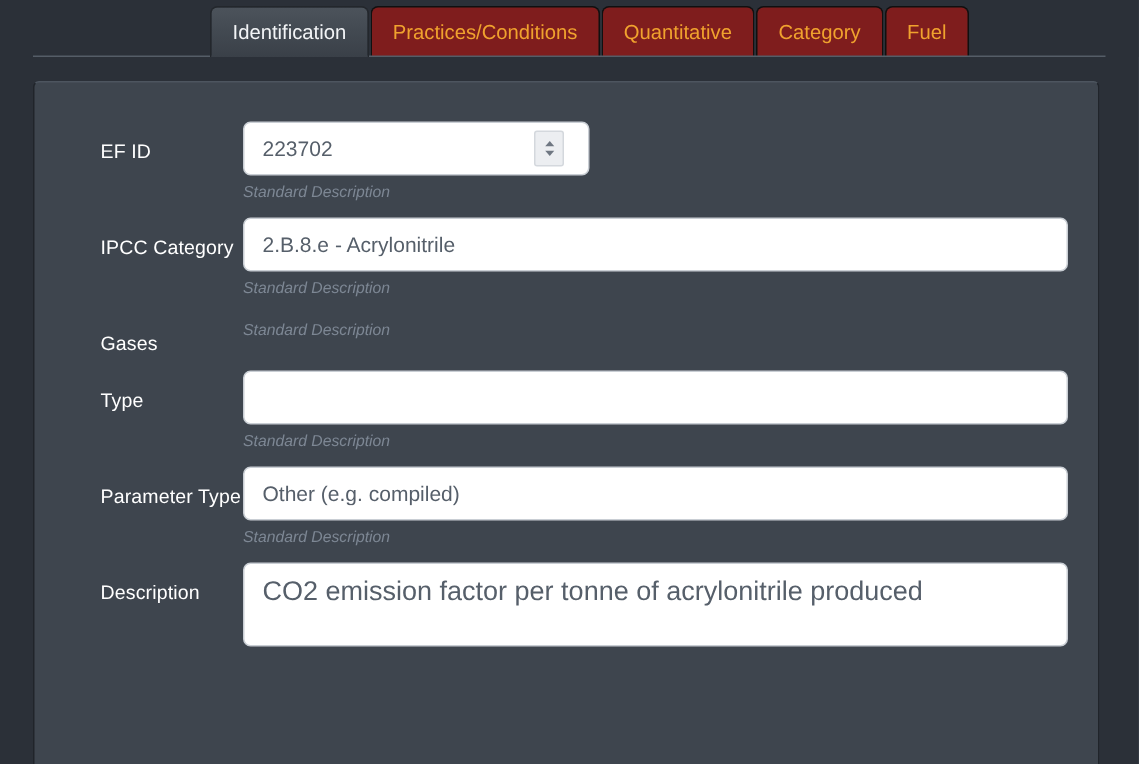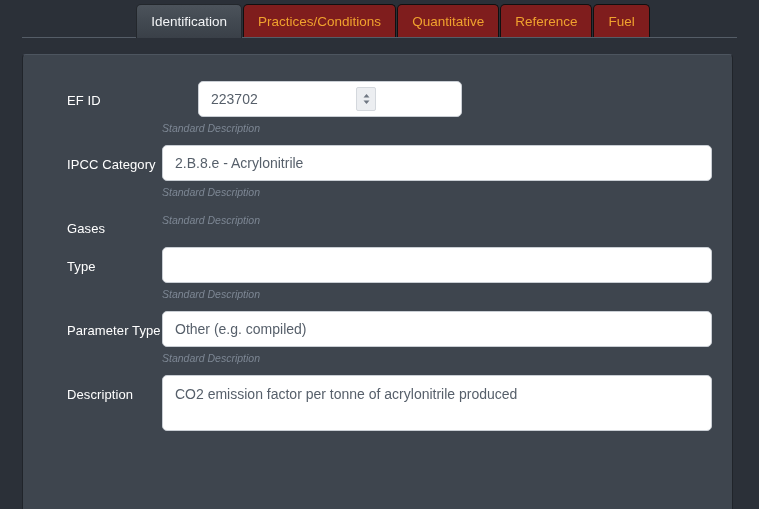--- a/index.html
+++ b/index.html
@@ -113,21 +113,21 @@
     padding: 0 12px;
     background: #ffffff;
     border: 1px solid #c9ced4;
     border-radius: 5px;
     font-family: "Liberation Sans", sans-serif;
     font-size: 14px;
     color: #565f6a;
     line-height: 34px;
     outline: none;
   }
-  .input.narrow { width: 264px; margin-left: 36px; }
+  .input.narrow { width: 231px; }
 
   .spinner-wrap { position: relative; width: 220px; }
   .spinner {
     position: absolute;
     right: 6px;
     top: 6px;
     width: 20px;
     height: 24px;
     background: #eceef1;
     border: 1px solid #d4d8dd;
@@ -142,21 +142,21 @@
 
   .textarea {
     display: block;
     width: 100%;
     height: 56px;
     padding: 9px 12px;
     background: #ffffff;
     border: 1px solid #c9ced4;
     border-radius: 5px;
     font-family: "Liberation Sans", sans-serif;
-    font-size: 14px;
+    font-size: 18px;
     color: #565f6a;
     line-height: 19px;
     resize: none;
     outline: none;
     overflow: hidden;
   }
 
   .helper {
     margin-top: 4px;
     font-size: 10.5px;
@@ -165,21 +165,21 @@
     line-height: 14px;
   }
 </style>
 </head>
 <body>
 
 <div class="tab-strip" id="tab-bar">
     <div class="tab active">Identification</div>
     <div class="tab inactive">Practices/Conditions</div>
     <div class="tab inactive">Quantitative</div>
-    <div class="tab inactive">Reference</div>
+    <div class="tab inactive">Category</div>
     <div class="tab inactive">Fuel</div>
   </div>
 
 <div class="panel">
   <div class="form" id="form-rows">
       <div class="row">
         <div class="row-label">EF ID</div>
         <div class="row-field">
           <div class="spinner-wrap">
             <input type="text" class="input narrow" placeholder="" value="223702" style="">

